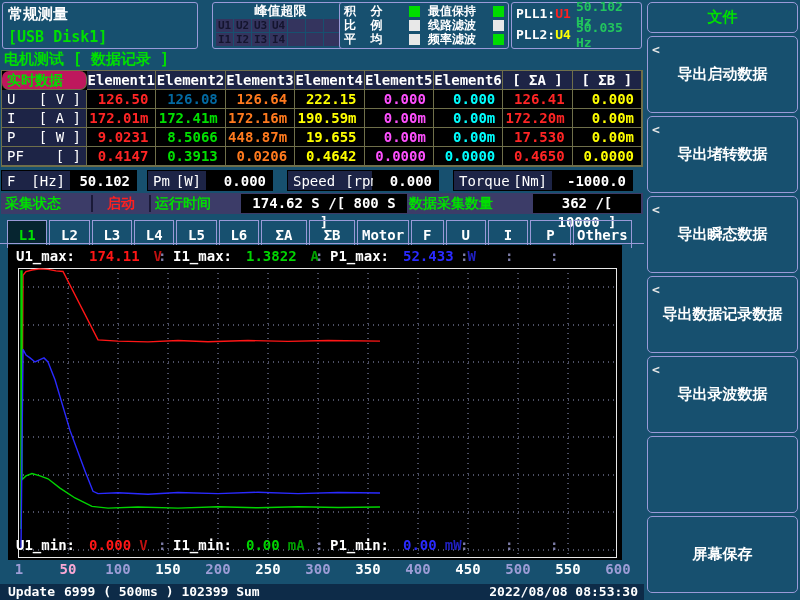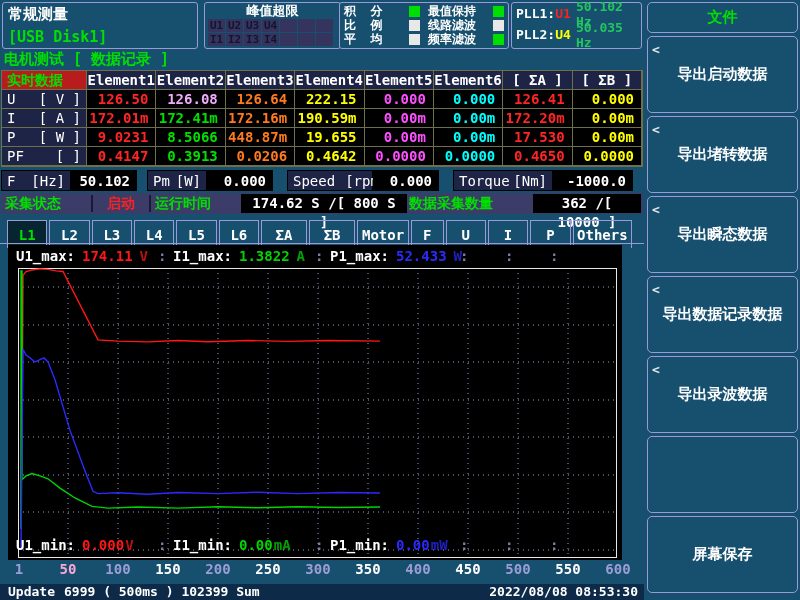--- a/index.html
+++ b/index.html
@@ -25,21 +25,21 @@
   .pll-val{color:#22c55e;margin-left:auto;}
   
   .mode-line{position:absolute;left:4px;top:50px;color:#00e000;font-size:15px;font-weight:bold;}
   
   .rt-table{position:absolute;left:1px;top:70px;width:642px;display:grid;
             grid-template-columns:85px repeat(8,1fr);border:1px solid #6f6f4a;
             background:#000;font-size:14px;box-sizing:border-box;}
   .tcell{height:19px;line-height:19px;border-right:1px solid #6f6f4a;border-bottom:1px solid #6f6f4a;
          overflow:hidden;white-space:nowrap;box-sizing:border-box;}
   .th{background:#1d2446;color:#fff;text-align:center;font-weight:bold;}
-  .corner{background:#b91c1c;color:#00e000;text-align:left;padding-left:5px;font-weight:bold;}
+  .corner{background:#be185d;color:#00e000;text-align:left;padding-left:5px;font-weight:bold;border-radius:7px;}
   .label-cell{background:#1d2446;color:#fff;display:flex;justify-content:space-between;padding:0 5px;}
   .val-cell{background:#000;text-align:right;padding-right:7px;font-weight:bold;}
   
   .scalar-row{position:absolute;left:1px;top:170px;width:642px;height:21px;display:flex;font-size:14px;}
   .sc-label{background:#1d2446;color:#fff;border:1px solid #000;display:flex;
             justify-content:space-between;align-items:center;padding:0 5px;box-sizing:border-box;}
   .sc-val{background:#000;color:#fff;border:1px solid #000;display:flex;justify-content:flex-end;
           align-items:center;padding:0 6px;font-weight:bold;box-sizing:border-box;}
   
   .acq-row{position:absolute;left:1px;top:193px;width:642px;height:21px;background:#3c3c68;
@@ -50,21 +50,21 @@
            box-sizing:border-box;text-align:center;}
   
   .tabs{position:absolute;left:7px;top:220px;width:627px;height:28px;display:flex;}
   .tab{border:1px solid #9a9ad8;border-bottom:none;margin-right:2px;color:#fff;font-size:14px;
        font-weight:bold;display:flex;align-items:center;justify-content:center;box-sizing:border-box;}
   .tab.active{color:#00e000;background:#062530;}
   .tabline{position:absolute;left:0;top:243px;width:644px;border-top:1px solid #9a9ad8;}
   
   .chart{position:absolute;left:8px;top:245px;width:614px;height:315px;background:#000;}
   .chart-labels{position:absolute;left:0;width:614px;height:18px;font-size:14px;font-weight:bold;}
-  .cl-group{position:absolute;top:0;display:flex;gap:7px;white-space:nowrap;}
+  .cl-group{position:absolute;top:0;display:flex;gap:14px;white-space:nowrap;}
   .cl-name{color:#fff;}
   .cl-sep{position:absolute;top:0;color:#7d7da8;}
   .axis{position:absolute;left:8px;top:561px;width:630px;height:20px;font-size:14px;font-weight:bold;}
   .axis-tick{position:absolute;top:0;transform:translateX(-50%);}
   
   .status-bar{position:absolute;left:0;top:584px;width:644px;height:16px;background:#0d2b48;
               color:#fff;font-size:13px;font-weight:bold;line-height:16px;}
   .sb-left{position:absolute;left:8px;}
   .sb-mid{position:absolute;left:64px;}
   .sb-right{position:absolute;right:6px;}
@@ -78,21 +78,21 @@
   .side-arrow{position:absolute;left:4px;top:5px;color:#e8e8e8;font-size:13px;font-weight:bold;}
 </style>
 </head>
 <body>
 
 <div class="hdr-box" style="left:2px;width:196px;">
   <div class="hdr-title">常规测量</div>
   <div class="usb">[USB Disk1]</div>
 </div>
 
-<div class="hdr-box" style="left:204px;width:137px;">
+<div class="hdr-box" style="left:212px;width:137px;">
   <div class="peak-title">峰值超限</div>
   <div id="peak-rows">
       <div class="peak-row">
         <span class="peak-cell">U1</span>
         <span class="peak-cell">U2</span>
         <span class="peak-cell">U3</span>
         <span class="peak-cell">U4</span>
         <span class="peak-cell"></span>
         <span class="peak-cell"></span>
         <span class="peak-cell"></span>
@@ -167,21 +167,21 @@
     <div class="tcell th">Element4</div>
     <div class="tcell th">Element5</div>
     <div class="tcell th">Element6</div>
     <div class="tcell th">[ ΣA ]</div>
     <div class="tcell th">[ ΣB ]</div>
     <div class="tcell label-cell">
       <span>U</span>
       <span>[ V ]</span>
     </div>
     <div class="tcell val-cell" style="color: rgb(255, 37, 37);">126.50</div>
-    <div class="tcell val-cell" style="color: #f0abfc;">126.08</div>
+    <div class="tcell val-cell" style="color: #0369a1;">126.08</div>
     <div class="tcell val-cell" style="color: rgb(255, 122, 30);">126.64</div>
     <div class="tcell val-cell" style="color: rgb(255, 255, 0);">222.15</div>
     <div class="tcell val-cell" style="color: rgb(255, 80, 255);">0.000</div>
     <div class="tcell val-cell" style="color: rgb(0, 255, 255);">0.000</div>
     <div class="tcell val-cell" style="color: rgb(255, 37, 37);">126.41</div>
     <div class="tcell val-cell" style="color: rgb(255, 255, 0);">0.000</div>
     <div class="tcell label-cell">
       <span>I</span>
       <span>[ A ]</span>
     </div>

